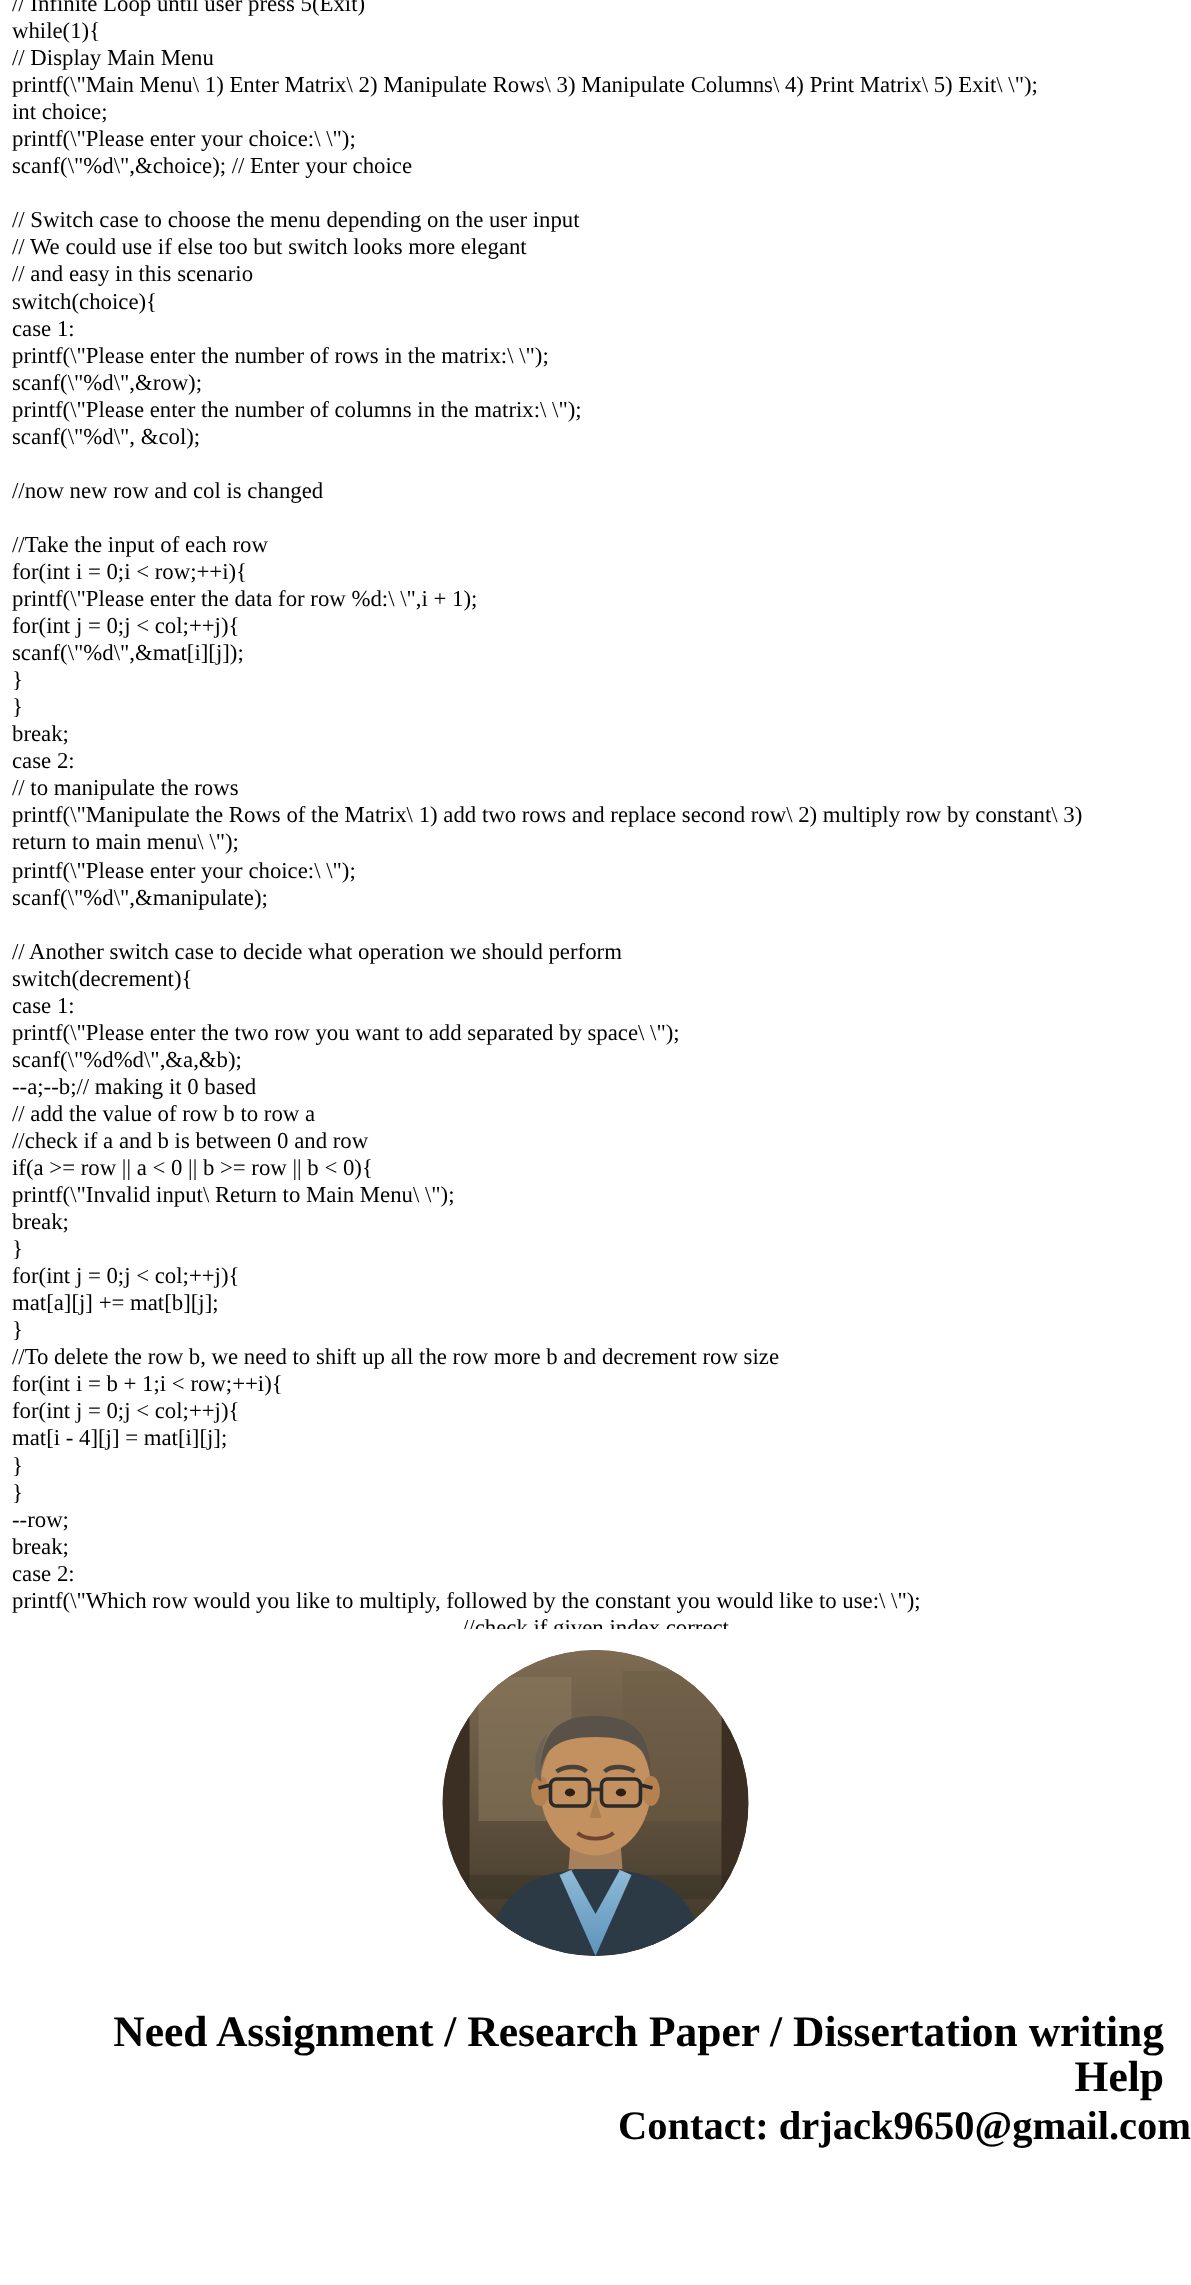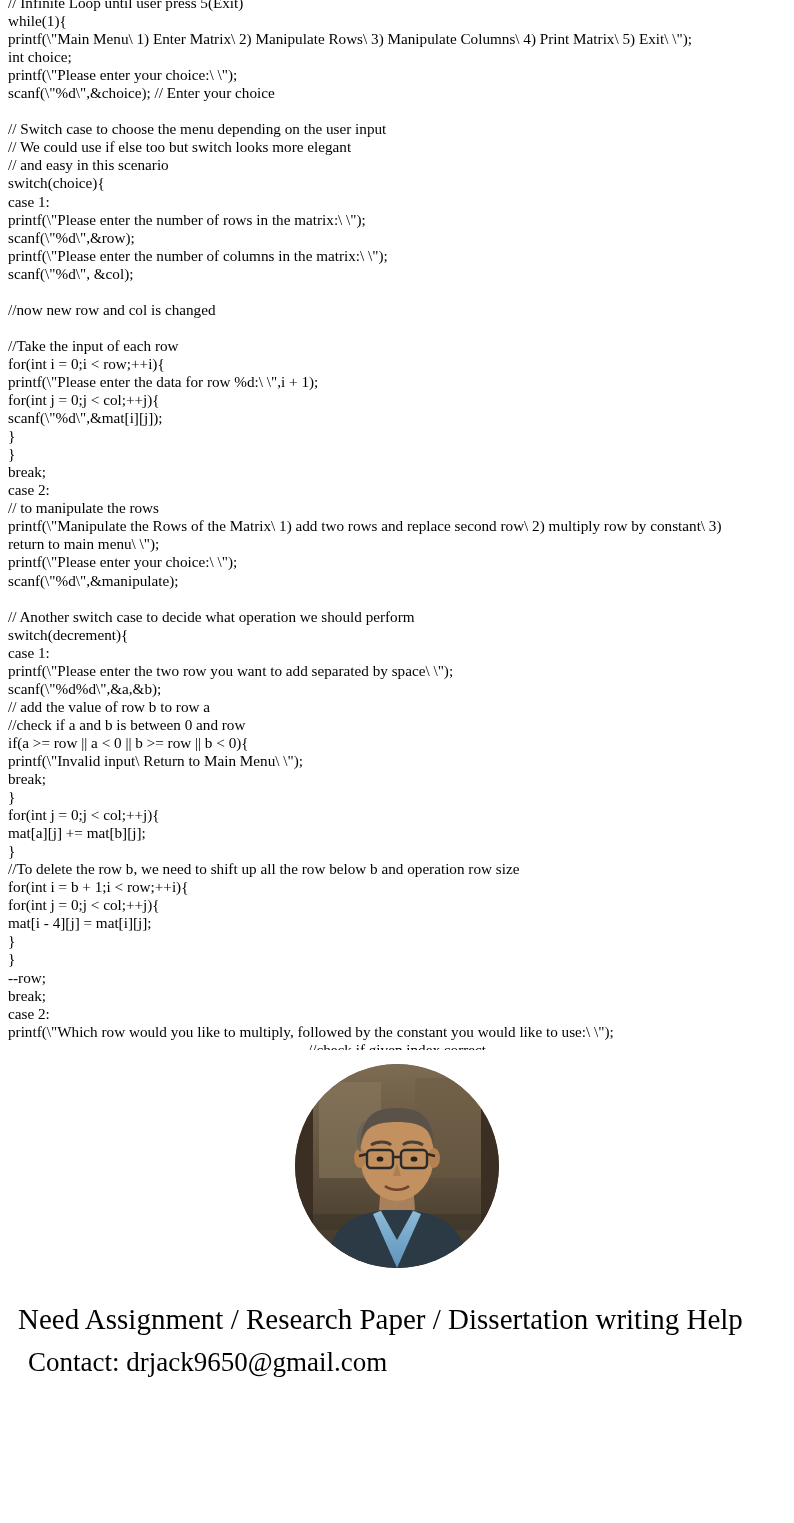--- a/index.html
+++ b/index.html
@@ -51,45 +51,46 @@
     border-radius: 50%;
     overflow: hidden;
     position: relative;
     background: #6f6256;
   }
   .portrait svg {
     display: block;
   }
   .promo {
     margin-top: 36px;
-    text-align: left;
+    text-align: right;
     font-family: "Liberation Serif", serif;
-    font-weight: normal;
+    font-weight: bold;
     color: #000000;
   }
   .promo-line1 {
     font-size: 29px;
     line-height: 30px;
     padding: 0 18px;
   }
   .promo-line2 {
     font-size: 27px;
     line-height: 34px;
-    margin-top: 11px;
+    margin-top: 0;
     padding-left: 28px;
   }
 </style>
 </head>
 <body>
 
 <div class="page">
 
   <div class="code-block">
     <div class="code-line">// Infinite Loop until user press 5(Exit)</div>
     <div class="code-line">while(1){</div>
+    <div class="code-line">// Display Main Menu</div>
     <div class="code-line">printf(\"Main Menu\ 1) Enter Matrix\ 2) Manipulate Rows\ 3) Manipulate Columns\ 4) Print Matrix\ 5) Exit\ \");</div>
     <div class="code-line">int choice;</div>
     <div class="code-line">printf(\"Please enter your choice:\ \");</div>
     <div class="code-line">scanf(\"%d\",&amp;choice); // Enter your choice</div>
     <div class="code-line blank"></div>
     <div class="code-line">// Switch case to choose the menu depending on the user input</div>
     <div class="code-line">// We could use if else too but switch looks more elegant</div>
     <div class="code-line">// and easy in this scenario</div>
     <div class="code-line">switch(choice){</div>
     <div class="code-line">case 1:</div>
@@ -113,30 +114,31 @@
     <div class="code-line">printf(\"Manipulate the Rows of the Matrix\ 1) add two rows and replace second row\ 2) multiply row by constant\ 3)</div>
     <div class="code-line">return to main menu\ \");</div>
     <div class="code-line">printf(\"Please enter your choice:\ \");</div>
     <div class="code-line">scanf(\"%d\",&amp;manipulate);</div>
     <div class="code-line blank"></div>
     <div class="code-line">// Another switch case to decide what operation we should perform</div>
     <div class="code-line">switch(decrement){</div>
     <div class="code-line">case 1:</div>
     <div class="code-line">printf(\"Please enter the two row you want to add separated by space\ \");</div>
     <div class="code-line">scanf(\"%d%d\",&amp;a,&amp;b);</div>
+    <div class="code-line">--a;--b;// making it 0 based</div>
     <div class="code-line">// add the value of row b to row a</div>
     <div class="code-line">//check if a and b is between 0 and row</div>
     <div class="code-line">if(a &gt;= row || a &lt; 0 || b &gt;= row || b &lt; 0){</div>
     <div class="code-line">printf(\"Invalid input\ Return to Main Menu\ \");</div>
     <div class="code-line">break;</div>
     <div class="code-line">}</div>
     <div class="code-line">for(int j = 0;j &lt; col;++j){</div>
     <div class="code-line">mat[a][j] += mat[b][j];</div>
     <div class="code-line">}</div>
-    <div class="code-line">//To delete the row b, we need to shift up all the row below b and operation row size</div>
+    <div class="code-line">//To delete the row b, we need to shift up all the row more b and decrement row size</div>
     <div class="code-line">for(int i = b + 1;i &lt; row;++i){</div>
     <div class="code-line">for(int j = 0;j &lt; col;++j){</div>
     <div class="code-line">mat[i - 4][j] = mat[i][j];</div>
     <div class="code-line">}</div>
     <div class="code-line">}</div>
     <div class="code-line">--row;</div>
     <div class="code-line">break;</div>
     <div class="code-line">case 2:</div>
     <div class="code-line">printf(\"Which row would you like to multiply, followed by the constant you would like to use:\ \");</div>
     <div class="code-line clipped-line">//check if given index correct</div>

